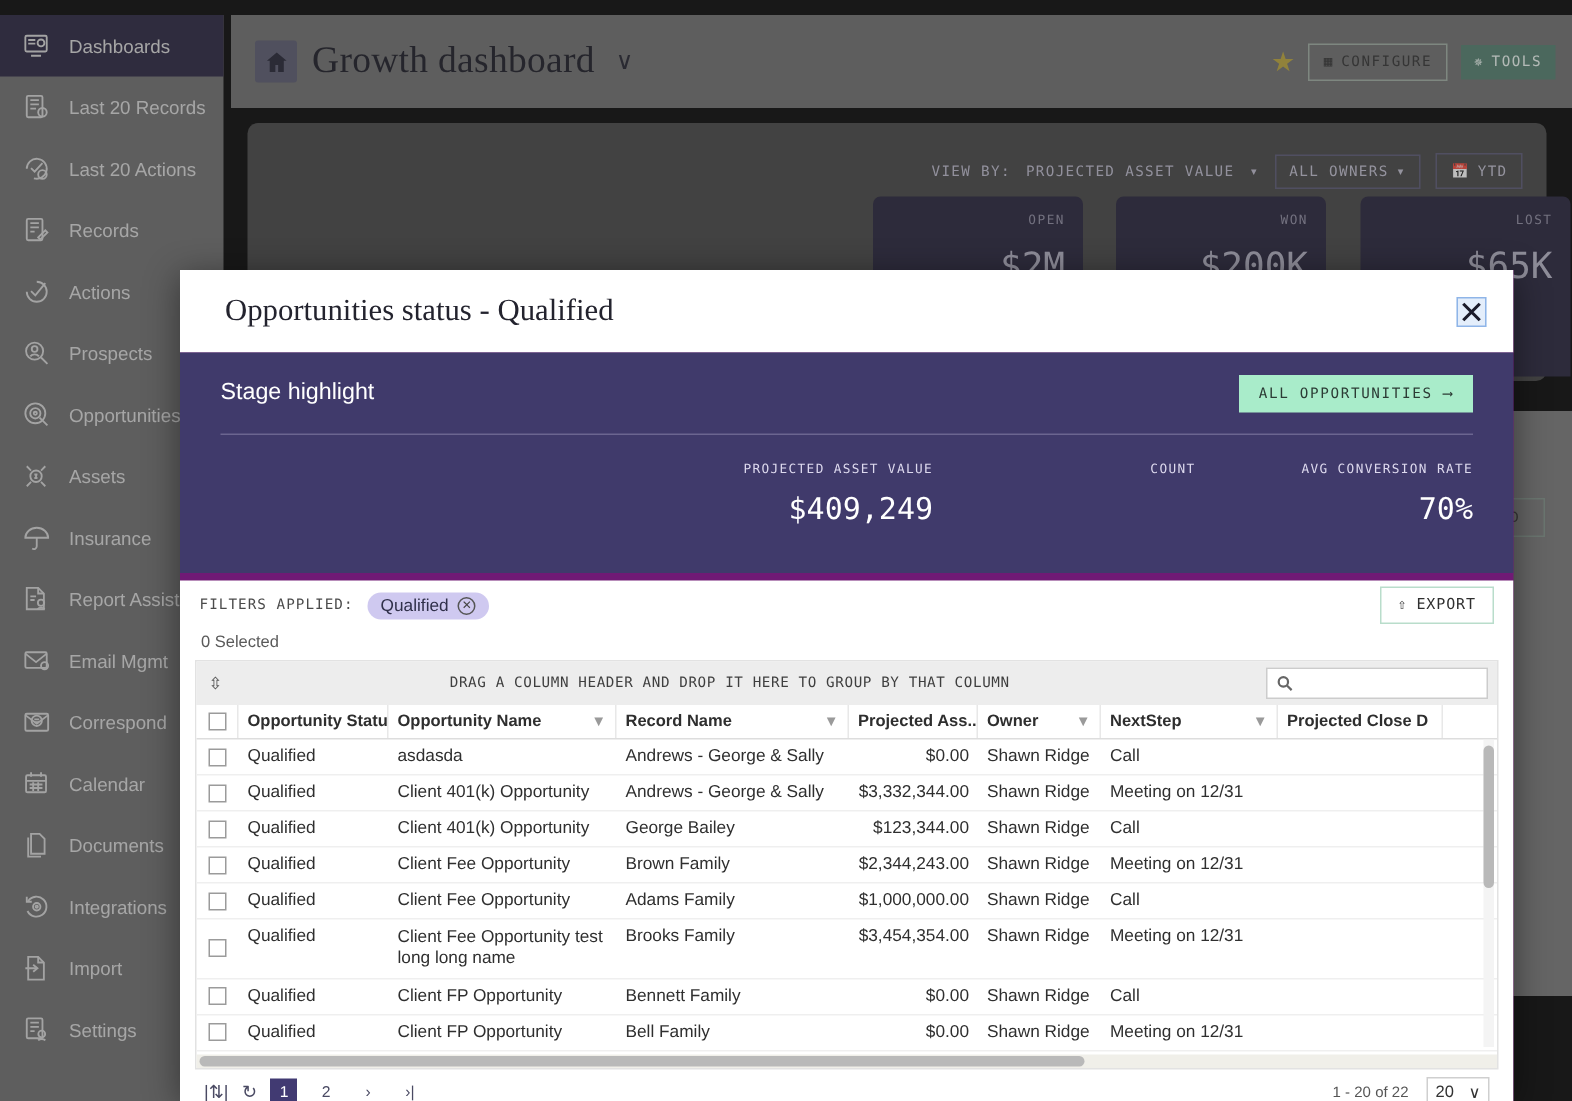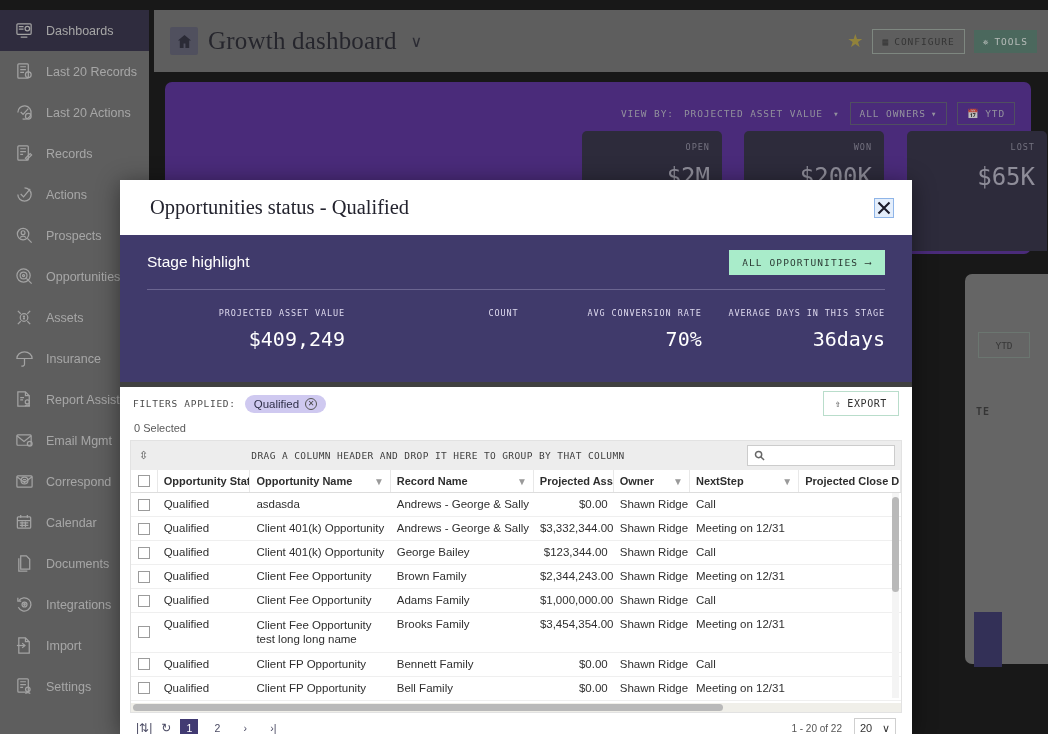--- a/index.html
+++ b/index.html
@@ -67,21 +67,21 @@
   .btn-teal {
     background: #4e7a6a; color: #ecf5f0;
     font-size: 9.5px; letter-spacing: 1px;
     padding: 6px 9px; display: flex; align-items: center; gap: 5px;
     font-family: "DejaVu Sans Mono", monospace; border: none;
   }
 
   .dark-panel {
     position: absolute; left: 165px; top: 82px;
     width: 866px; height: 172px;
-    background: #4c1d95; border-radius: 7px; text-align: right;
+    background: #404040; border-radius: 7px; text-align: right;
   }
   .dp-controls {
     position: absolute; right: 16px; top: 20px;
     display: flex; align-items: center; gap: 10px;
     font-family: "DejaVu Sans Mono", monospace;
     font-size: 9.5px; letter-spacing: .9px; color: #b9b7c9;
   }
   .dp-pill {
     border: 1px solid #565470; padding: 5px 9px;
     display: flex; align-items: center; gap: 5px; color: #bdbbcc;
@@ -126,22 +126,22 @@
   .bg-bluebtn {
     position: absolute; left: 14px; top: 358px; width: 28px; height: 55px;
     background: #2a2560;
   }
 
   .dim { position: absolute; inset: 0; background: rgba(70,70,70,0.34); }
 
   
   .modal {
     position: absolute; left: 120px; top: 180px;
-    width: 792px; height: 554px;
-    background: #404040;
+    width: 889px; height: 554px;
+    background: #701a75;
     box-shadow: 0 3px 22px rgba(0,0,0,.45);
     overflow: hidden;
   }
   .m-head {
     height: 55px; background: #fff; display: flex; align-items: center;
     padding: 0 18px 0 30px;
   }
   .m-title {
     font-family: "Liberation Serif", serif;
     font-size: 20.5px; color: #23232e; font-weight: 400;
@@ -547,24 +547,20 @@
           <div class="stat-lbl">PROJECTED ASSET VALUE</div>
           <div class="stat-val">$409,249</div>
         </div>
         <div class="stat" style="width:175px">
           <div class="stat-lbl">COUNT</div>
         </div>
         <div class="stat" style="width:185px">
           <div class="stat-lbl">AVG CONVERSION RATE</div>
           <div class="stat-val">70%</div>
         </div>
-        <div class="stat" style="width:185px">
-          <div class="stat-lbl">AVERAGE DAYS IN THIS STAGE</div>
-          <div class="stat-val">36days</div>
-        </div>
       </div>
     </div>
 
     <div class="m-body">
 
       <div class="filt-row">
         <span class="filt-lbl">FILTERS APPLIED:</span>
         <span class="chip">
           <span>Qualified</span>
           <span class="chip-x">✕</span>

